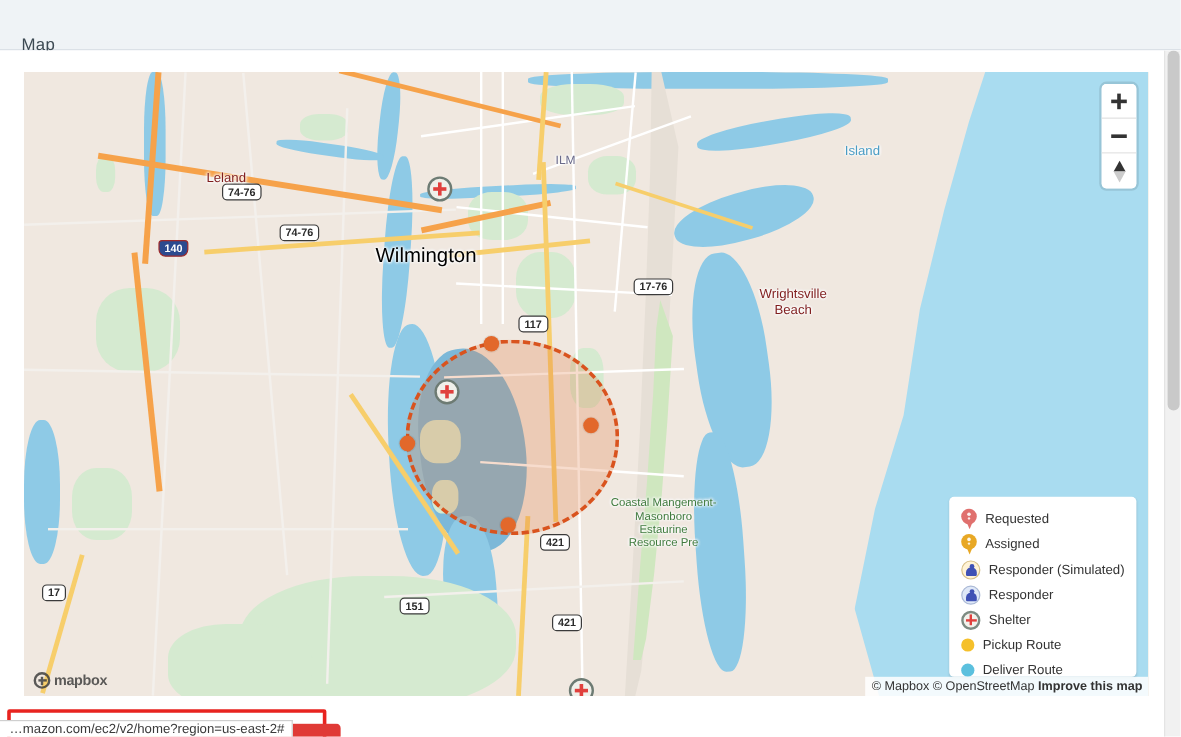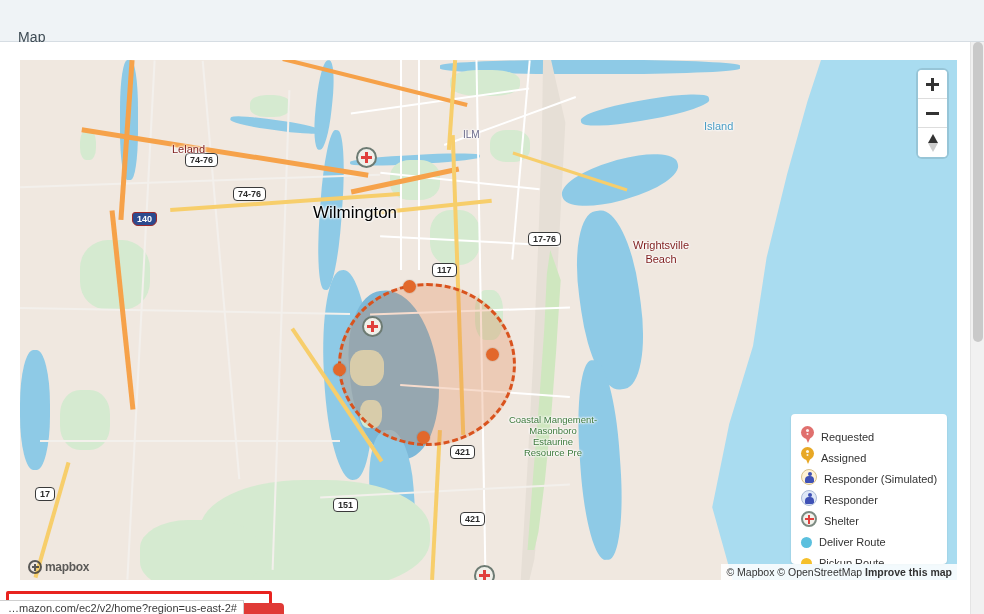--- a/index.html
+++ b/index.html
@@ -231,21 +231,21 @@
     right:10px; bottom:16px;
     width:156px; height:150px;
     background:#fff;
     border-radius:4px;
     padding:8px 10px 0 10px;
     z-index:38;
     overflow:hidden;
     box-shadow:0 1px 2px rgba(0,0,0,.12);
   }
   .legend-row {
-    display:flex; align-items:flex-end;
+    display:flex; align-items:center;
     height:21px;
     gap:7px;
   }
   .legend-row .lbl { font-size:11px; color:#333; white-space:nowrap; }
 
   .pin {
     position:relative; width:13px; height:17px; flex:0 0 13px;
   }
   .pin .head {
     position:absolute; left:0; top:0; width:13px; height:13px;
@@ -483,21 +483,21 @@
     <div class="shelter-marker" style="left:336px;top:87px;">
       <span class="cross"></span>
     </div>
     <div class="shelter-marker" style="left:342px;top:256px;">
       <span class="cross"></span>
     </div>
     <div class="shelter-marker" style="left:454px;top:505px;">
       <span class="cross"></span>
     </div>
 
-    <div class="shield interstate" style="left:112px;top:152px;text-align:center;">140</div>
+    <div class="shield interstate" style="left:112px;top:140px;text-align:center;">140</div>
     <div class="shield" style="left:165px;top:93px;">74-76</div>
     <div class="shield" style="left:213px;top:127px;">74-76</div>
     <div class="shield" style="left:508px;top:172px;">17-76</div>
     <div class="shield" style="left:412px;top:203px;">117</div>
     <div class="shield" style="left:430px;top:385px;">421</div>
     <div class="shield" style="left:440px;top:452px;">421</div>
     <div class="shield" style="left:15px;top:427px;">17</div>
     <div class="shield" style="left:313px;top:438px;">151</div>
 
     <div class="maplabel city" style="left:293px;top:143px;">Wilmington</div>
@@ -550,26 +550,26 @@
             <i class="body"></i>
             <i class="head2"></i>
           </span>
         <span class="lbl">Responder</span>
       </div>
       <div class="legend-row">
         <span class="shelter-icon"></span>
         <span class="lbl">Shelter</span>
       </div>
       <div class="legend-row">
+        <span class="dot" style="background:#f5c02b;"></span>
+        <span class="lbl">Pickup Route</span>
+      </div>
+      <div class="legend-row">
         <span class="dot" style="background:#5bc0de;"></span>
         <span class="lbl">Deliver Route</span>
-      </div>
-      <div class="legend-row">
-        <span class="dot" style="background:#f5c02b;"></span>
-        <span class="lbl">Pickup Route</span>
       </div>
     </div>
 
     <div id="map-attrib">
       <span>© Mapbox</span>
       <span>© OpenStreetMap</span>
       <span class="improve">Improve this map</span>
     </div>
 
     <div id="mapbox-logo">

